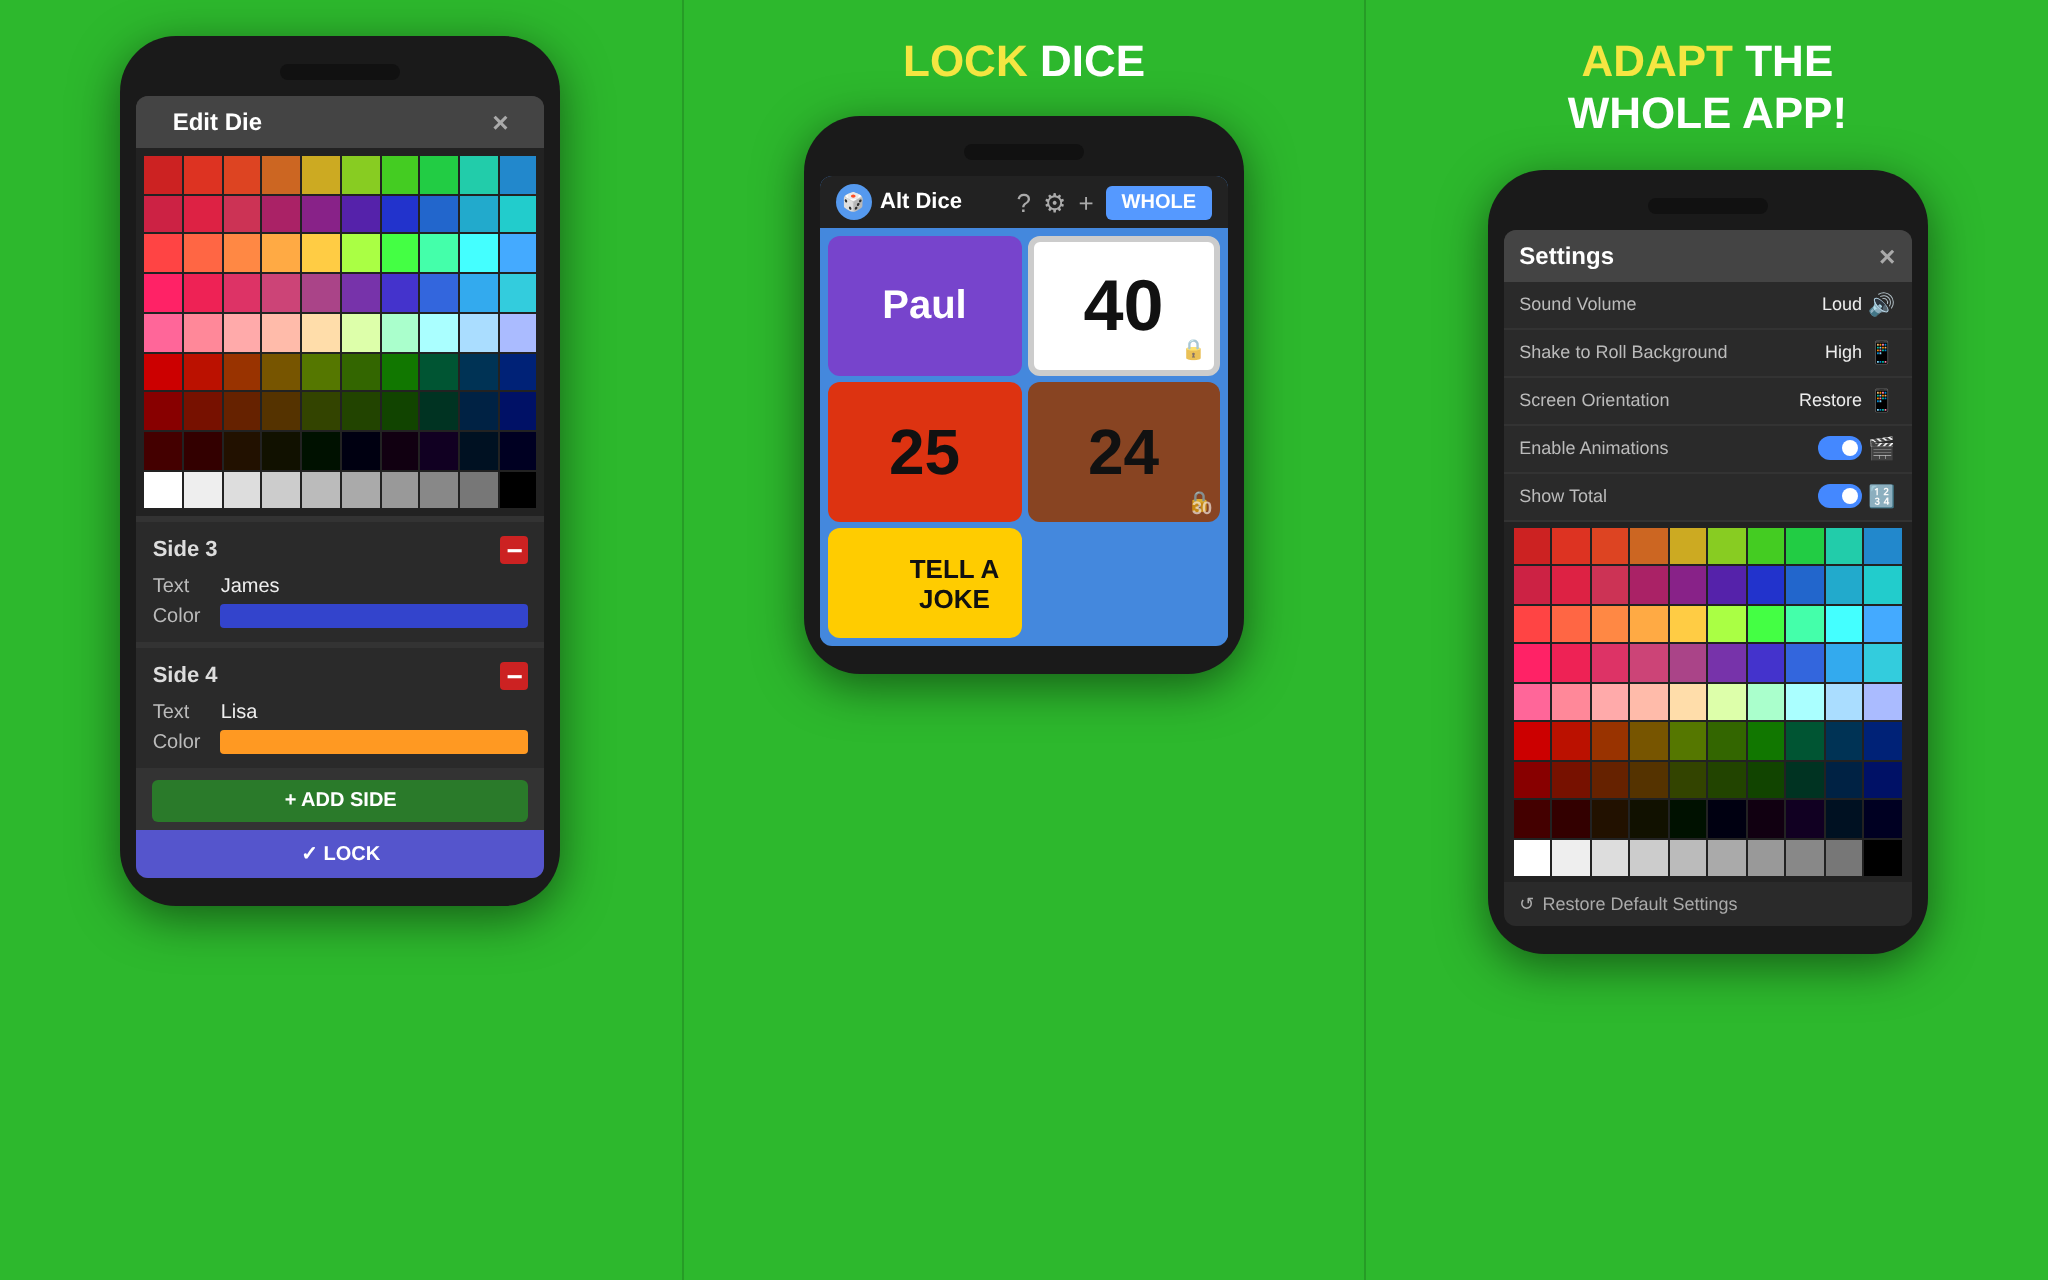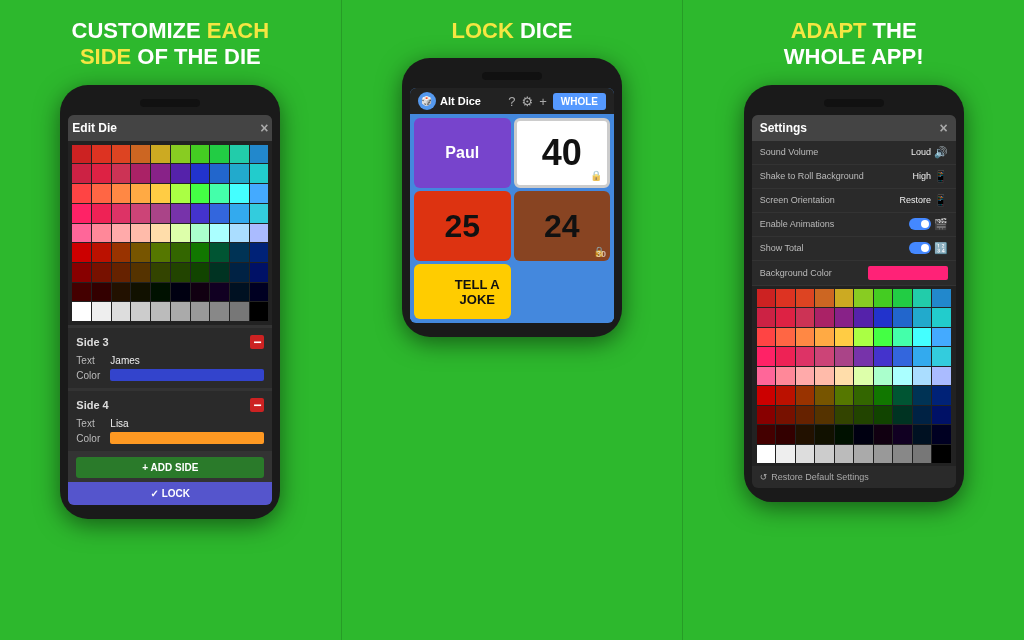--- a/index.html
+++ b/index.html
@@ -67,21 +67,21 @@
 
     
     .edit-die-screen {
       background: #333;
       font-size: 11px;
       color: #ccc;
     }
 
     .modal-header {
       background: #444;
-      padding: 5px 4px;
+      padding: 5px 18px;
       display: flex;
       justify-content: space-between;
       align-items: center;
       font-size: 12px;
       font-weight: bold;
       color: white;
     }
 
     .modal-close {
       color: #aaa;
@@ -236,21 +236,21 @@
       display: flex;
       align-items: center;
       justify-content: center;
       position: relative;
       overflow: hidden;
     }
 
     .dice-paul {
       background: #7744cc;
       color: white;
-      font-size: 16px;
+      font-size: 20px;
       font-weight: bold;
     }
 
     .dice-40 {
       background: white;
       color: #111;
       font-size: 36px;
       font-weight: 900;
       border: 3px solid #ccc;
     }
@@ -386,24 +386,20 @@
     .panel-divider {
       width: 1px;
       background: rgba(0,0,0,0.15);
       height: 100%;
     }
   </style>
 </head>
 <body>
 
 <div class="panel">
-  <div class="panel-title">
-    CUSTOMIZE <span class="highlight">EACH</span><br>
-    <span class="highlight">SIDE</span> OF THE DIE
-  </div>
 
   <div class="phone-frame">
     <div class="phone-notch"></div>
     <div class="phone-screen edit-die-screen">
 
       <div class="modal-header">
         <span>Edit Die</span>
         <span class="modal-close">×</span>
       </div>
 
@@ -628,24 +624,20 @@
 
       <div class="settings-row">
         <span class="settings-label">Show Total</span>
         <div class="settings-value">
           <div class="toggle-on"></div>
           <span class="settings-icon">🔢</span>
         </div>
       </div>
 
 
-      <div class="settings-row">
-        <span class="settings-label">Background Color</span>
-        <div class="color-bar-pink"></div>
-      </div>
 
       <div class="settings-color-grid" id="color-grid-settings">
           <div class="color-cell" style="background: rgb(204, 34, 34);"></div>
           <div class="color-cell" style="background: rgb(221, 51, 34);"></div>
           <div class="color-cell" style="background: rgb(221, 68, 34);"></div>
           <div class="color-cell" style="background: rgb(204, 102, 34);"></div>
           <div class="color-cell" style="background: rgb(204, 170, 34);"></div>
           <div class="color-cell" style="background: rgb(136, 204, 34);"></div>
           <div class="color-cell" style="background: rgb(68, 204, 34);"></div>
           <div class="color-cell" style="background: rgb(34, 204, 68);"></div>

